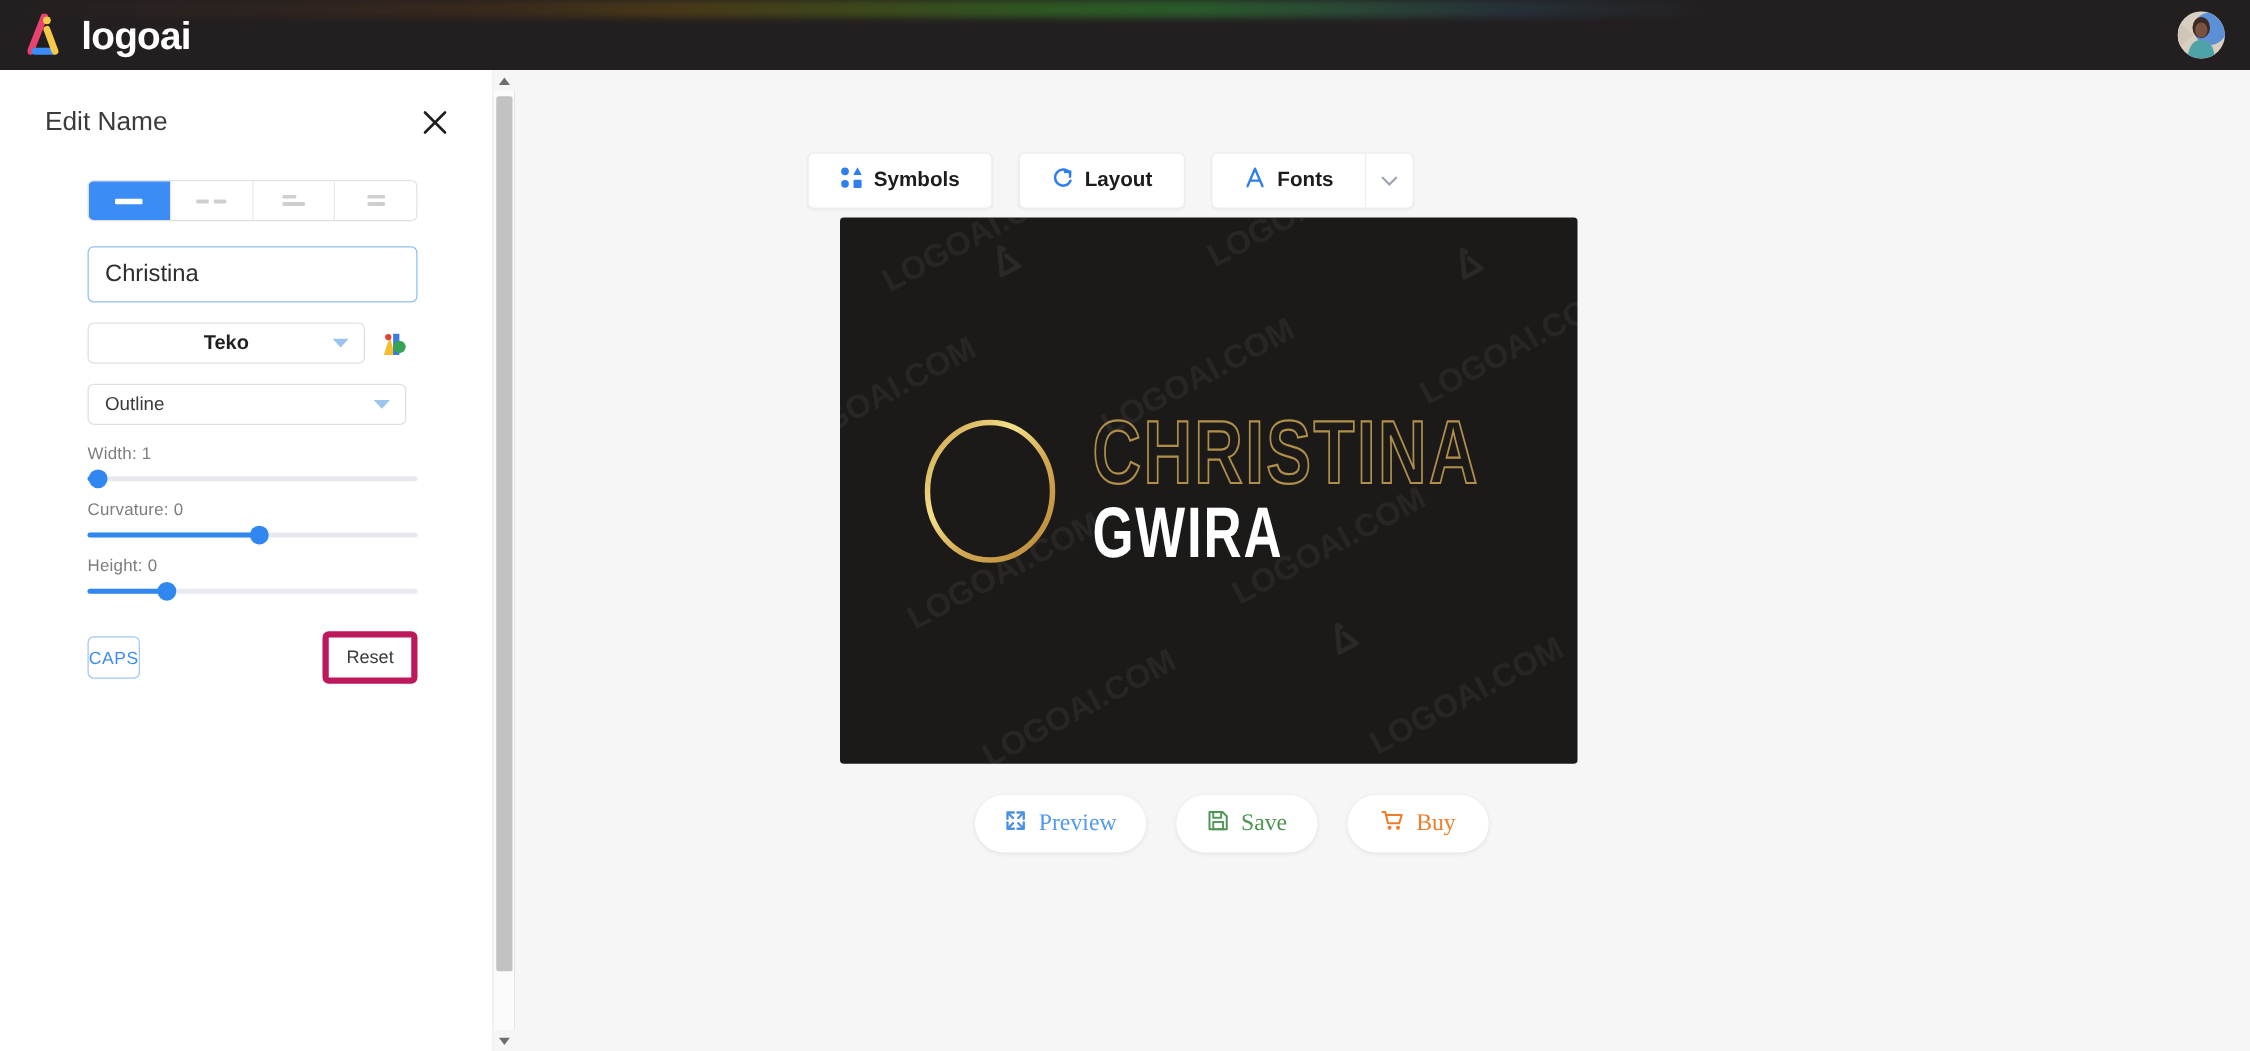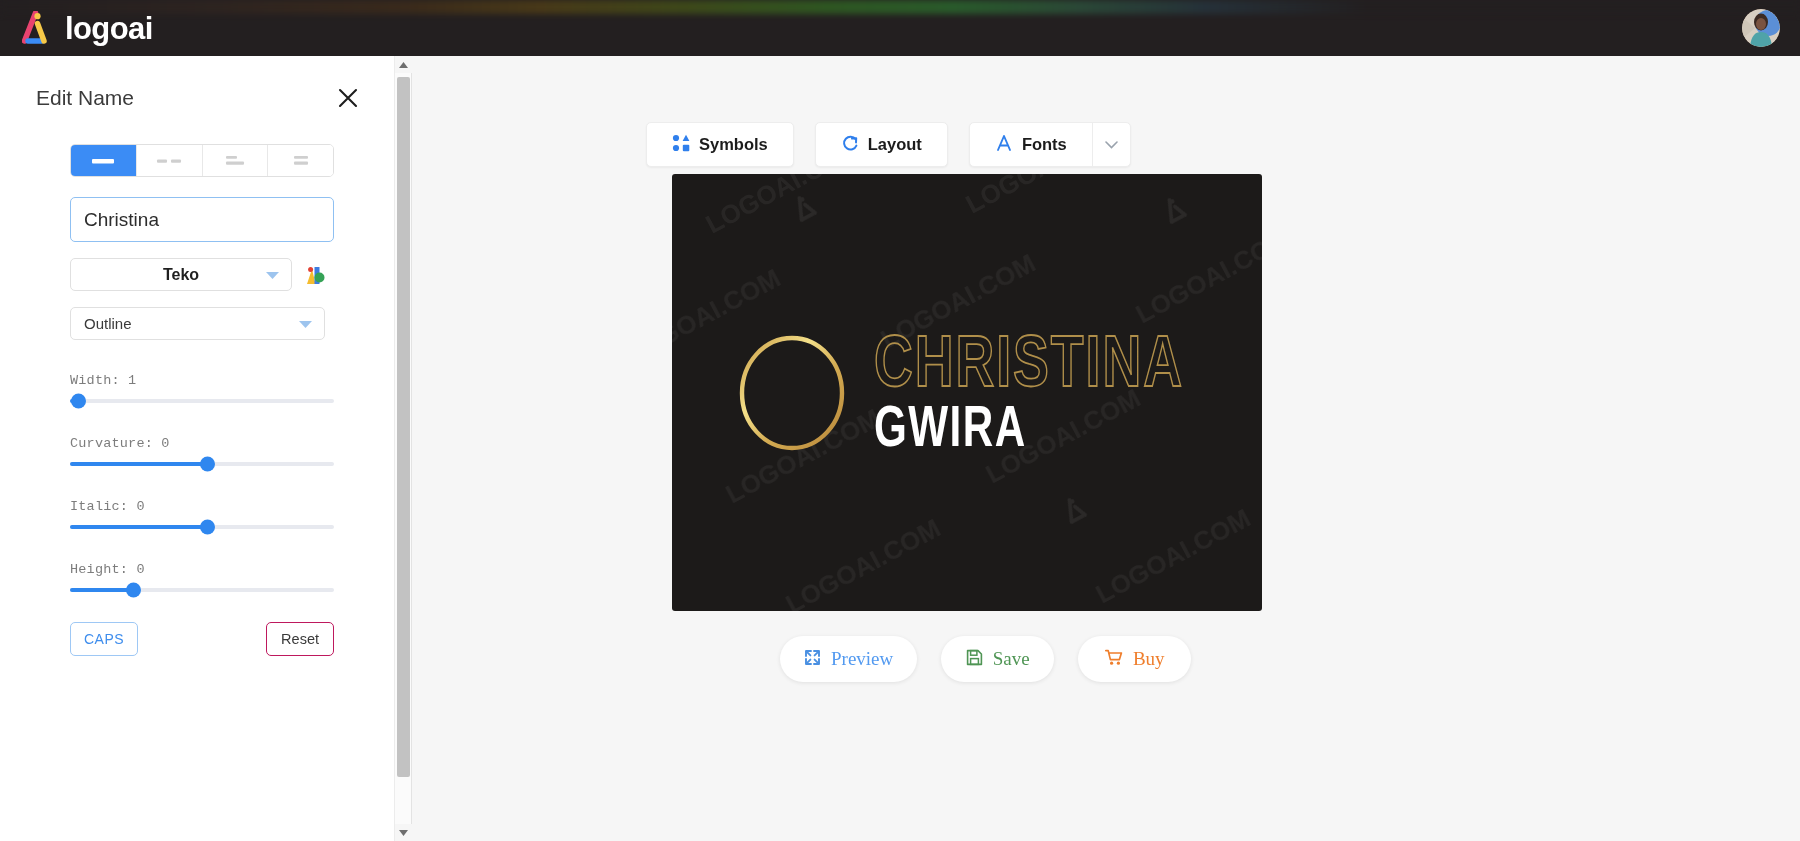--- a/index.html
+++ b/index.html
@@ -115,21 +115,21 @@
   .select-val.placeholder { color: #b4b4b4; font-weight: 400; }
   .select-val.left {
     position: absolute; left: 13px; font-weight: 400; font-size: 15px; color:#3a3a3a;
   }
   .caret {
     position: absolute; right: 11px; top: 50%; transform: translateY(-50%);
   }
   .google-icon { margin-left: 13px; width: 20px; height: 22px; }
 
   
-  .slider-block { margin-top: 33px; font-family: Liberation Mono, monospace; }
+  .slider-block { margin-top: 15px; }
   .slider-label {
     font-size: 13.5px; color: #7d7d7d; letter-spacing: .2px;
     margin-bottom: 11px;
   }
   .slider-track {
     position: relative; width: 264px; height: 4px;
     background: #e7e9ef; border-radius: 3px;
   }
   .slider-fill {
     position: absolute; left: 0; top: 0; height: 4px;
@@ -141,26 +141,26 @@
     background: #2f87ef; border-radius: 50%; cursor: pointer;
   }
 
   .btn-row {
     display: flex; align-items: center; justify-content: space-between;
     width: 264px; margin-top: 30px;
   }
   .caps-btn {
     border: 1px solid #9ec8f5; border-radius: 5px;
     color: #3e8ded; background: #fff;
-    font-size: 14px; padding: 8px 13px; cursor: pointer;
+    font-size: 14px; padding: 8px 0; cursor: pointer;
     letter-spacing: .5px;
     font-family: "Liberation Sans", sans-serif;
   }
   .reset-btn {
-    border: 1px solid #be185d; border-radius: 5px;
+    border: 5px solid #be185d; border-radius: 5px;
     color: #3a3a3a; background: #fff;
     font-size: 14.5px; padding: 8px 14px; cursor: pointer;
     font-family: "Liberation Sans", sans-serif;
   }
 
   
   .scrollbar {
     position: absolute; top: 0; right: 0;
     width: 17px; height: 785px;
     background: #fbfbfb; border-left: 1px solid #ececec;
@@ -391,30 +391,20 @@
           <div class="slider-label">
             <span>Curvature: </span>
             <span>0</span>
           </div>
           <div class="slider-track">
             <div class="slider-fill" style="width:52%"></div>
             <div class="slider-thumb" style="left:52%"></div>
           </div>
         </div>
 
-        <div class="slider-block">
-          <div class="slider-label">
-            <span>Italic: </span>
-            <span>0</span>
-          </div>
-          <div class="slider-track">
-            <div class="slider-fill" style="width:52%"></div>
-            <div class="slider-thumb" style="left:52%"></div>
-          </div>
-        </div>
 
         <div class="slider-block">
           <div class="slider-label">
             <span>Height: </span>
             <span>0</span>
           </div>
           <div class="slider-track">
             <div class="slider-fill" style="width:24%"></div>
             <div class="slider-thumb" style="left:24%"></div>
           </div>

